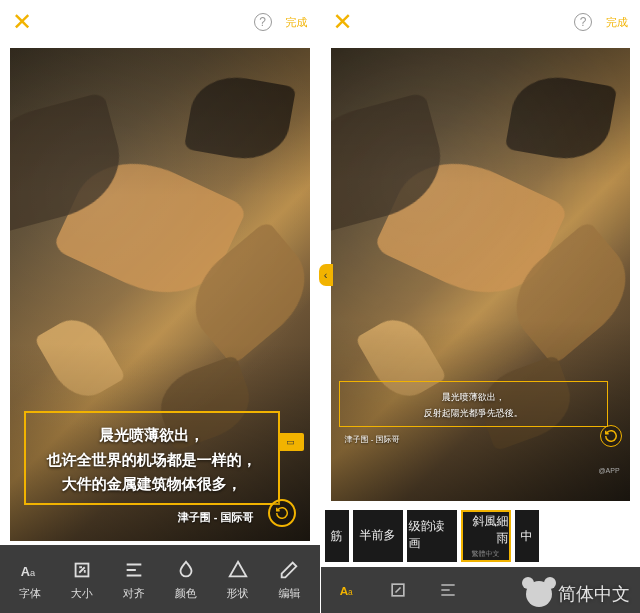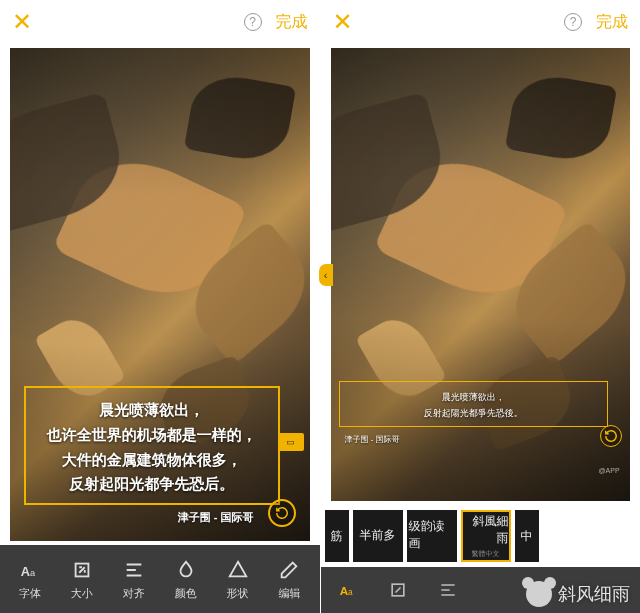--- a/index.html
+++ b/index.html
@@ -43,21 +43,21 @@
       width: 18px; height: 18px;
       border: 1.5px solid #999;
       border-radius: 50%;
       display: flex;
       align-items: center;
       justify-content: center;
       font-size: 12px;
       color: #999;
     }
     .done-btn {
-      font-size: 16px;
+      font-size: 11px;
       color: #f2b300;
       font-weight: 500;
     }
     
     .canvas-area {
       flex: 1;
       background: #fff;
       display: flex;
       align-items: center;
       justify-content: center;
@@ -255,21 +255,20 @@
         <div class="leaf l2"></div>
         <div class="leaf l3"></div>
       <div class="leaf l4"></div>
         <div class="leaf l5"></div>
         <div class="leaf l6"></div>
 
       <div class="textbox large">
         <div class="line">晨光喷薄欲出，</div>
         <div class="line">也许全世界的机场都是一样的，</div>
         <div class="line">大件的金属建筑物体很多，</div>
-        <div class="line">反射起阳光都争先恐后。</div>
       </div>
       <div class="caption large">津子围 - 国际哥</div>
       <div class="rotate-badge large">
         <svg viewBox="0 0 24 24" fill="none" stroke="#f2b300" stroke-width="2.5">
             <path d="M3 12a9 9 0 1 0 3-6.7L3 8"></path>
             <path d="M3 3v5h5"></path>
           </svg>
       </div>
       <div class="wm-icon">▭</div>
     </div>
@@ -400,14 +399,14 @@
     <span class="mini-icon">
       <svg viewBox="0 0 24 24" fill="none" stroke="#bbb" stroke-width="2">
           <path d="M4 6h16M4 12h10M4 18h16"></path>
         </svg>
     </span>
   </div>
 </div>
 
 <div class="wukong">
   <span class="logo"></span>
-  <span>斜风细雨</span>
+  <span>简体中文</span>
 </div>
 
 </body></html>

